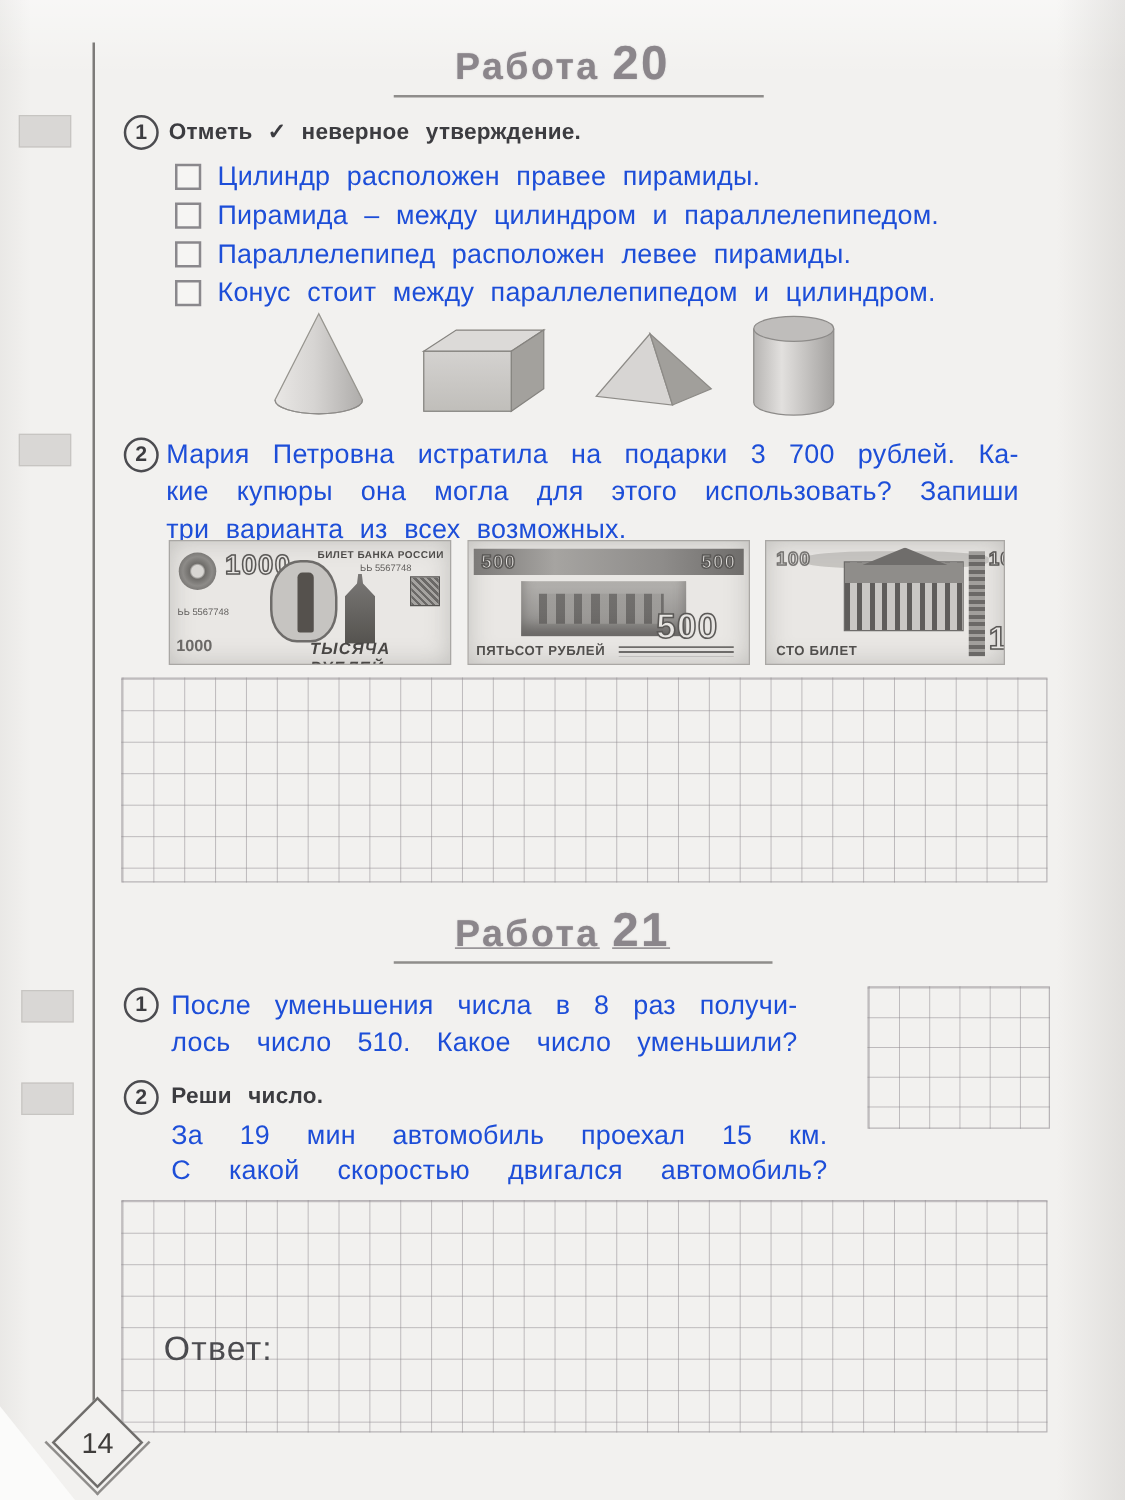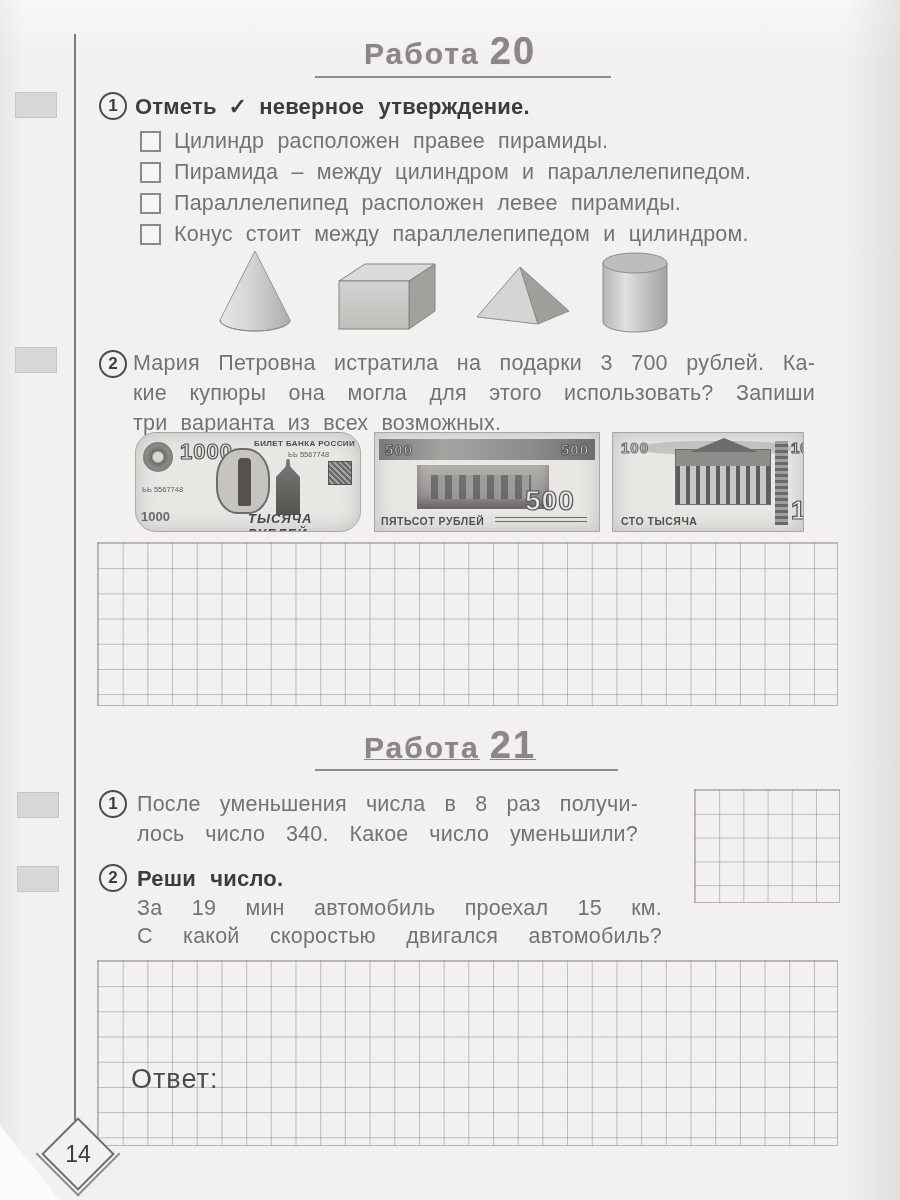--- a/index.html
+++ b/index.html
@@ -37,22 +37,22 @@
   .work-title .w { font-size:30px; }
   .work-title .n { font-size:38px; margin-left:10px; }
   .title-underline { height:2px; background:#8f8d8b; }
 
   
   .marker { width:28px; height:28px; border:2px solid #4c4c50; border-radius:50%;
     display:flex; align-items:center; justify-content:center;
     font-size:17px; font-weight:bold; color:#3d3d41; }
 
   
-  .btext { font-size:22px; font-weight:bold; color:#3c3c40; word-spacing:8px; letter-spacing:.2px; white-space:nowrap; }
-  .rtext { font-size:21.5px; color:#737373; word-spacing:7px; letter-spacing:.2px; white-space:nowrap; }
+  .btext { font-size:18px; font-weight:bold; color:#3c3c40; word-spacing:8px; letter-spacing:.2px; white-space:nowrap; }
+  .rtext { font-size:21.5px; color:#1d4ed8; word-spacing:7px; letter-spacing:.2px; white-space:nowrap; }
   .jline { white-space:normal; text-align:justify; text-align-last:justify; }
   .lline { text-align:right; text-align-last:left; }
   .checkmark { padding:0 12px; font-weight:bold; }
 
   
   .checkbox { position:absolute; left:0; top:2px; width:21px; height:21px;
     background:#f6f5f3; border:2px solid #8a888c; }
   .opt-row { position:absolute; left:140px; height:26px; }
   .opt-text { position:absolute; left:34px; top:0; }
 
@@ -197,21 +197,21 @@
   <ellipse cx="35" cy="11" rx="32" ry="10" fill="#bfbdbb" stroke="#8d8b89" stroke-width="1"></ellipse>
 </svg>
 
 <div class="abs marker" style="left:99px; top:350px;">
     <span>2</span>
   </div>
 <div class="abs rtext jline" style="left:133px; top:351px; width:682px;">Мария Петровна истратила на подарки 3 700 рублей. Ка-</div>
 <div class="abs rtext jline" style="left:133px; top:381px; width:682px;">кие купюры она могла для этого использовать? Запиши</div>
 <div class="abs rtext lline" style="left:133px; top:411px; width:682px;">три варианта из всех возможных.</div>
 
-<div class="abs note" style="left:135px; width:226px;border-radius:21px;">
+<div class="abs note" style="left:135px; width:226px;">
   <span class="n-rosette"></span>
   <span class="n1-num outline-num">1000</span>
   <span class="n1-frame">
       <span class="n1-statue"></span>
     </span>
   <span class="n1-chapel"></span>
   <span class="n1-bank">БИЛЕТ БАНКА РОССИИ</span>
   <span class="n1-serial-r">ЬЬ 5567748</span>
   <span class="n1-emblem"></span>
   <span class="n1-serial-l">ЬЬ 5567748</span>
@@ -228,35 +228,35 @@
   <span class="n5-words">ПЯТЬСОТ РУБЛЕЙ</span>
   <span class="n5-rule"></span>
 </div>
 <div class="abs note" style="left:612px; width:192px;">
   <span class="n0-topband"></span>
   <span class="n0-c1 outline-num">100</span>
   <span class="n0-c2 outline-num">100</span>
   <span class="n0-theatre"></span>
   <span class="n0-vband"></span>
   <span class="n0-big outline-num">100</span>
-  <span class="n0-words">СТО ТЫСЯЧА</span>
+  <span class="n0-words">СТО БИЛЕТ</span>
 </div>
 
 <div class="abs grid" style="left:97px; top:542px; width:741px; height:164px;"></div>
 
 <div class="abs work-title" style="top:724px;text-decoration:underline;">
   <span class="w">Работа</span><span class="n">21</span>
 </div>
 <div class="abs title-underline" style="left:315px; top:769px; width:303px;"></div>
 
 <div class="abs marker" style="left:99px; top:790px;">
     <span>1</span>
   </div>
 <div class="abs rtext jline" style="left:137px; top:792px; width:501px;">После уменьшения числа в 8 раз получи-</div>
-<div class="abs rtext jline" style="left:137px; top:822px; width:501px;">лось число 340. Какое число уменьшили?</div>
+<div class="abs rtext jline" style="left:137px; top:822px; width:501px;">лось число 510. Какое число уменьшили?</div>
 <div class="abs grid grid-small" style="left:694px; top:789px; width:146px; height:114px;"></div>
 
 <div class="abs marker" style="left:99px; top:864px;">
     <span>2</span>
   </div>
 <div class="abs btext" style="left:137px; top:866px;">Реши число.</div>
 <div class="abs rtext jline" style="left:137px; top:896px; width:525px;">За 19 мин автомобиль проехал 15 км.</div>
 <div class="abs rtext jline" style="left:137px; top:924px; width:525px;">С какой скоростью двигался автомобиль?</div>
 
 <div class="abs grid" style="left:97px; top:960px; width:741px; height:186px;">

